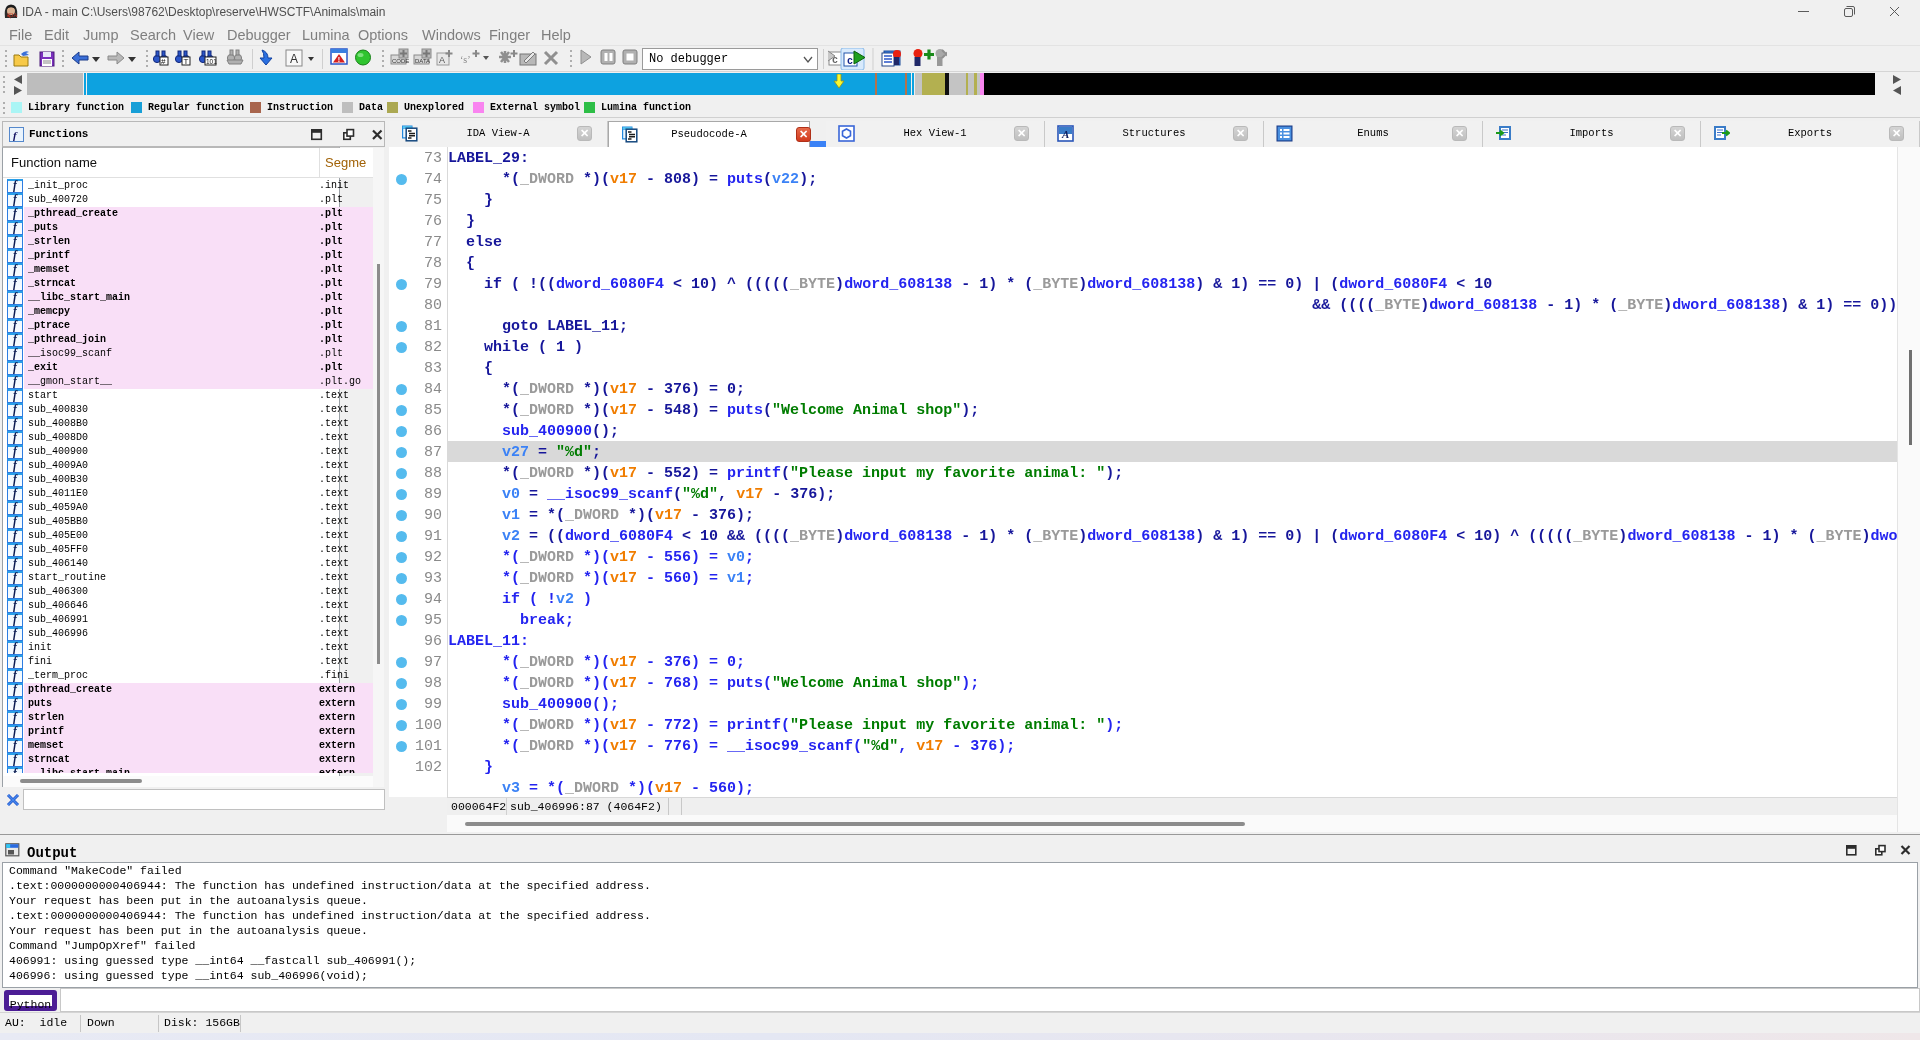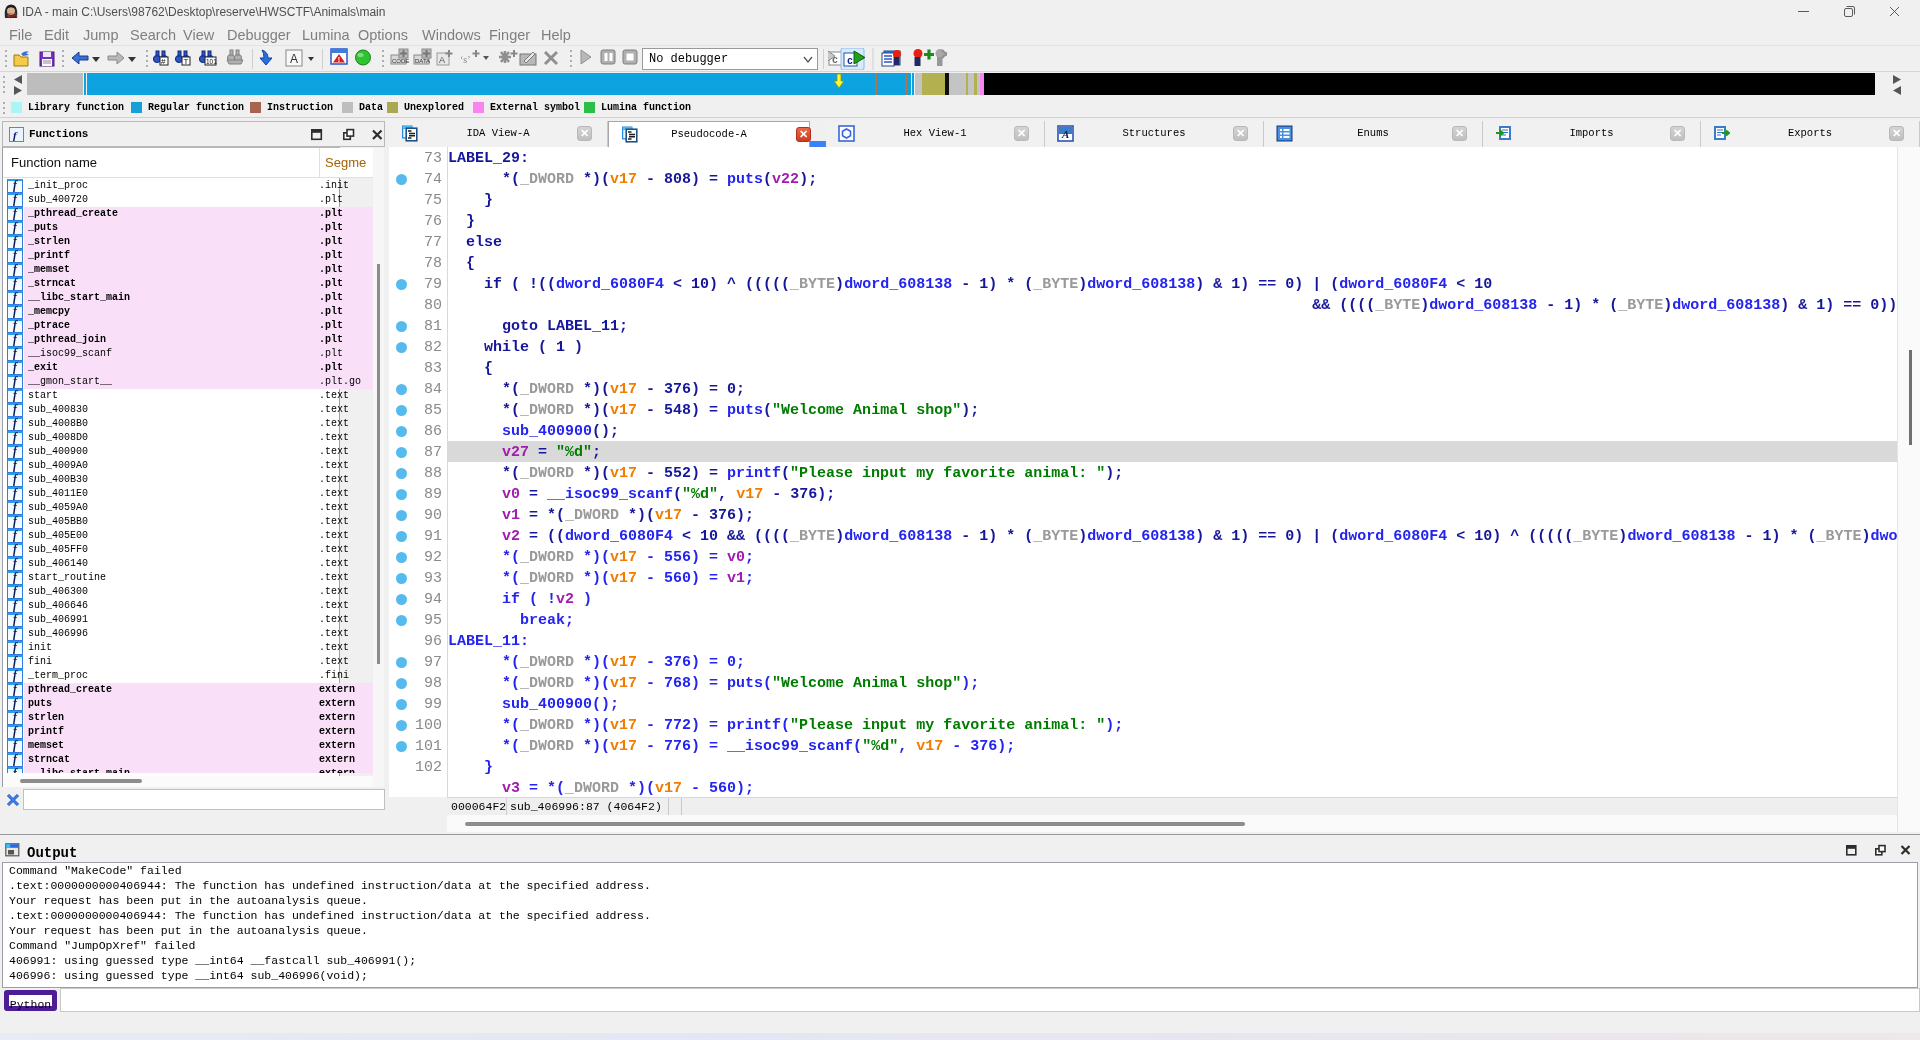--- a/index.html
+++ b/index.html
@@ -61,21 +61,21 @@
 #codewrap { left:389px; top:147px; width:1508px; height:650px; background:#ffffff; overflow:hidden; }
 #hl87 { left:59px; top:294px; width:1449px; height:21px; background:#d9d9d9; }
 .dot { position:absolute; width:11px; height:11px; border-radius:50%; background:#55bbee; left:7px; }
 #lnums { left:0; top:1px; width:53px; text-align:right; font-family:"Liberation Mono", monospace;
   font-size:15px; line-height:21px; color:#8a8a8a; white-space:pre; }
 #gutterline { left:58px; top:0; width:1px; height:650px; background:#d9d9d9; }
 #code { left:59px; top:1px; font-family:"Liberation Mono", monospace; font-size:15px; line-height:21px;
   font-weight:bold; color:#16169a; white-space:pre; }
 #code .g { color:#9a9a9a; }
 #code .o { color:#f07d00; }
-#code .s { color:#a21caf; }
+#code .s { color:#3b82f6; }
 #code .b { color:#2424f0; }
 #code .t { color:#007c00; }
 #pstatus { left:447px; top:797px; width:1450px; height:18px; background:#efefef; border-top:1px solid #d8d8d8;
   font-family:"Liberation Mono", monospace; font-size:11.5px; color:#000; }
 #phsb { left:447px; top:815px; width:1450px; height:17px; background:#fafafa; }
 #pvsb { left:1897px; top:147px; width:23px; height:685px; background:#fafafa; border-left:1px solid #e4e4e4; }
 
 
 #opanel { left:0; top:834px; width:1920px; height:178px; background:#f0f0f0; border-top:1px solid #999; }
 #otitle { left:0; top:6px; width:1920px; height:21px; background:#f0f0f0; }
@@ -620,15 +620,23 @@
 Command "JumpOpXref" failed
 406991: using guessed type __int64 __fastcall sub_406991();
 406996: using guessed type __int64 sub_406996(void);</div>
   </div>
   <div id="pyrow" class="abs">
     <div id="pyinput" class="abs"></div>
     <div id="pybtn" class="abs">Python</div>
   </div>
 </div>
 
+<div id="statusbar" class="abs">
+  <span class="abs" style="left:5px;top:3px">AU:  idle</span>
+  <div class="ssep" style="left:80px"></div>
+  <span class="abs" style="left:87px;top:3px">Down</span>
+  <div class="ssep" style="left:158px"></div>
+  <span class="abs" style="left:164px;top:3px">Disk: 156GB</span>
+  <div class="ssep" style="left:240px"></div>
+</div>
 <div id="taskbar" class="abs"></div>
 
 </div>
 
 </body></html>

